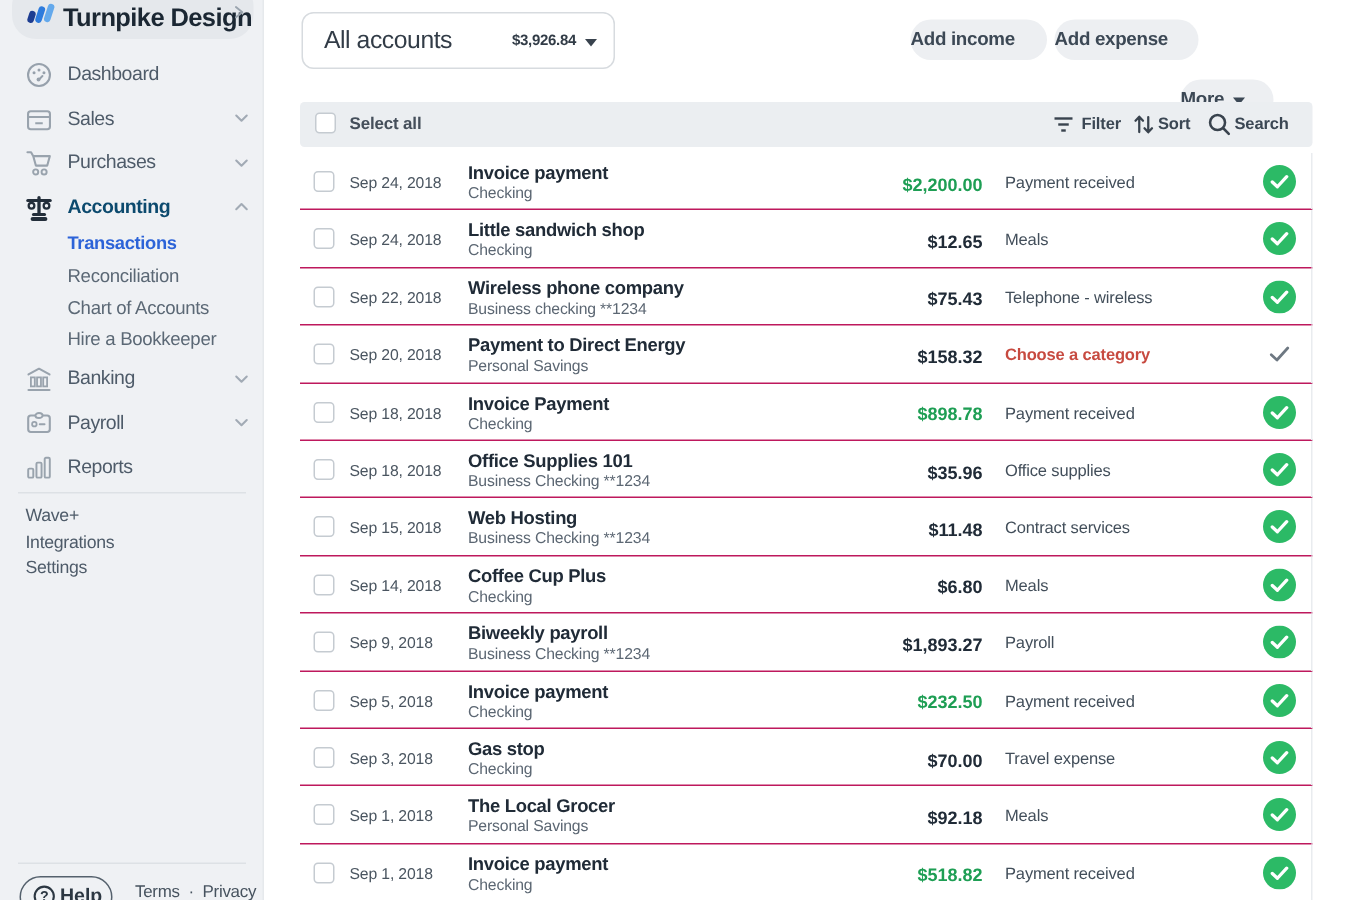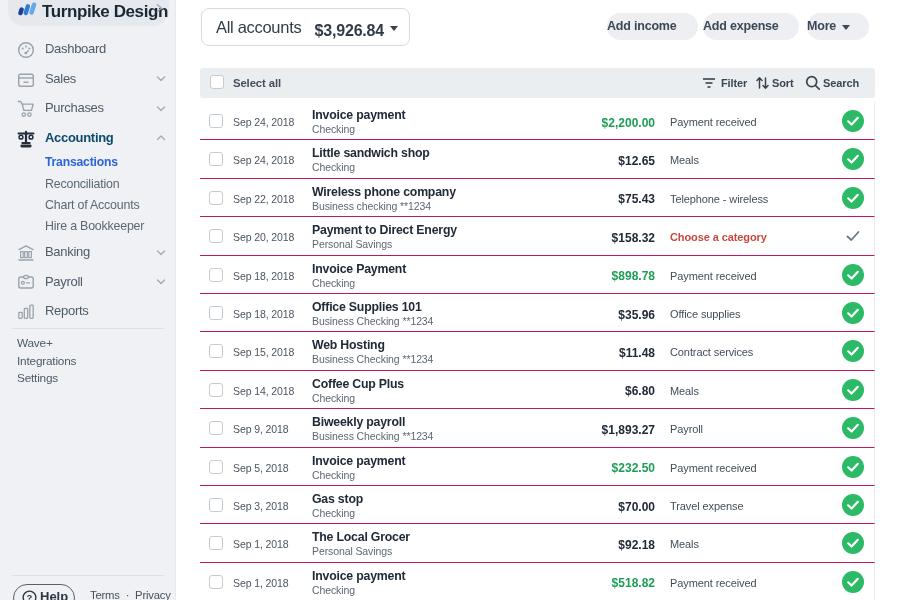--- a/index.html
+++ b/index.html
@@ -27,29 +27,29 @@
 #helpbtn { position:absolute; left:13px; top:584px; width:62px; height:28px;
   border:1.5px solid #55616d; border-radius:15px; background:#eff1f4; }
 #helptxt { position:absolute; left:26px; top:4px; font-size:13px; font-weight:bold; color:#2c3742; }
 #terms { position:absolute; left:90px; top:589px; font-size:11.3px; color:#46525e; white-space:nowrap; letter-spacing:-0.2px; }
 
 
 #main { position:absolute; left:176px; top:0; width:724px; height:600px; background:#fff; }
 #acctbox { position:absolute; left:25px; top:8px; width:209px; height:38px;
   background:#fff; border:1px solid #d7dbdf; border-radius:8px; }
 #acctname { position:absolute; left:14px; top:9px; font-size:16.5px; color:#323c47; letter-spacing:-0.3px; }
-#acctbal { position:absolute; right:25px; top:13px; font-size:16px; font-weight:bold; color:#323c47; letter-spacing:-0.2px; }
+#acctbal { position:absolute; right:25px; top:13px; font-size:10px; font-weight:bold; color:#323c47; letter-spacing:-0.2px; }
 .caret { display:inline-block; width:0; height:0; border-left:4.5px solid transparent;
   border-right:4.5px solid transparent; border-top:5.5px solid #39434e; }
 #acctcaret { position:absolute; right:11px; top:17px; }
 .btn { position:absolute; top:13px; height:27px; background:#edeff2; border-radius:14px;
   font-size:12.5px; font-weight:bold; color:#3c4855; text-align:left; line-height:27px; letter-spacing:-0.2px; }
 #btn-income { left:431px; width:91px; }
 #btn-expense { left:527px; width:96px; }
-#btn-more { left:631px; width:62px; }
+#btn-more { left:611px; width:62px;margin-top:40px; }
 
 #thead { position:absolute; left:24px; top:68px; width:675px; height:30px;
   background:#ebeef1; border-radius:3px; }
 .cb { position:absolute; width:14px; height:14px; background:#fff;
   border:1px solid #c5cbd1; border-radius:3px; }
 #selectall { position:absolute; left:33px; top:9px; font-size:11.3px; font-weight:600; color:#454f5b; letter-spacing:-0.1px; }
 .hlabel { position:absolute; top:9px; font-size:11px; font-weight:600; color:#3b4754; letter-spacing:-0.1px; }
 
 #table { position:absolute; left:24px; top:102px; width:676px; }
 .row { position:relative; width:675px; height:38.42px; border-bottom:1px solid #be185d;

